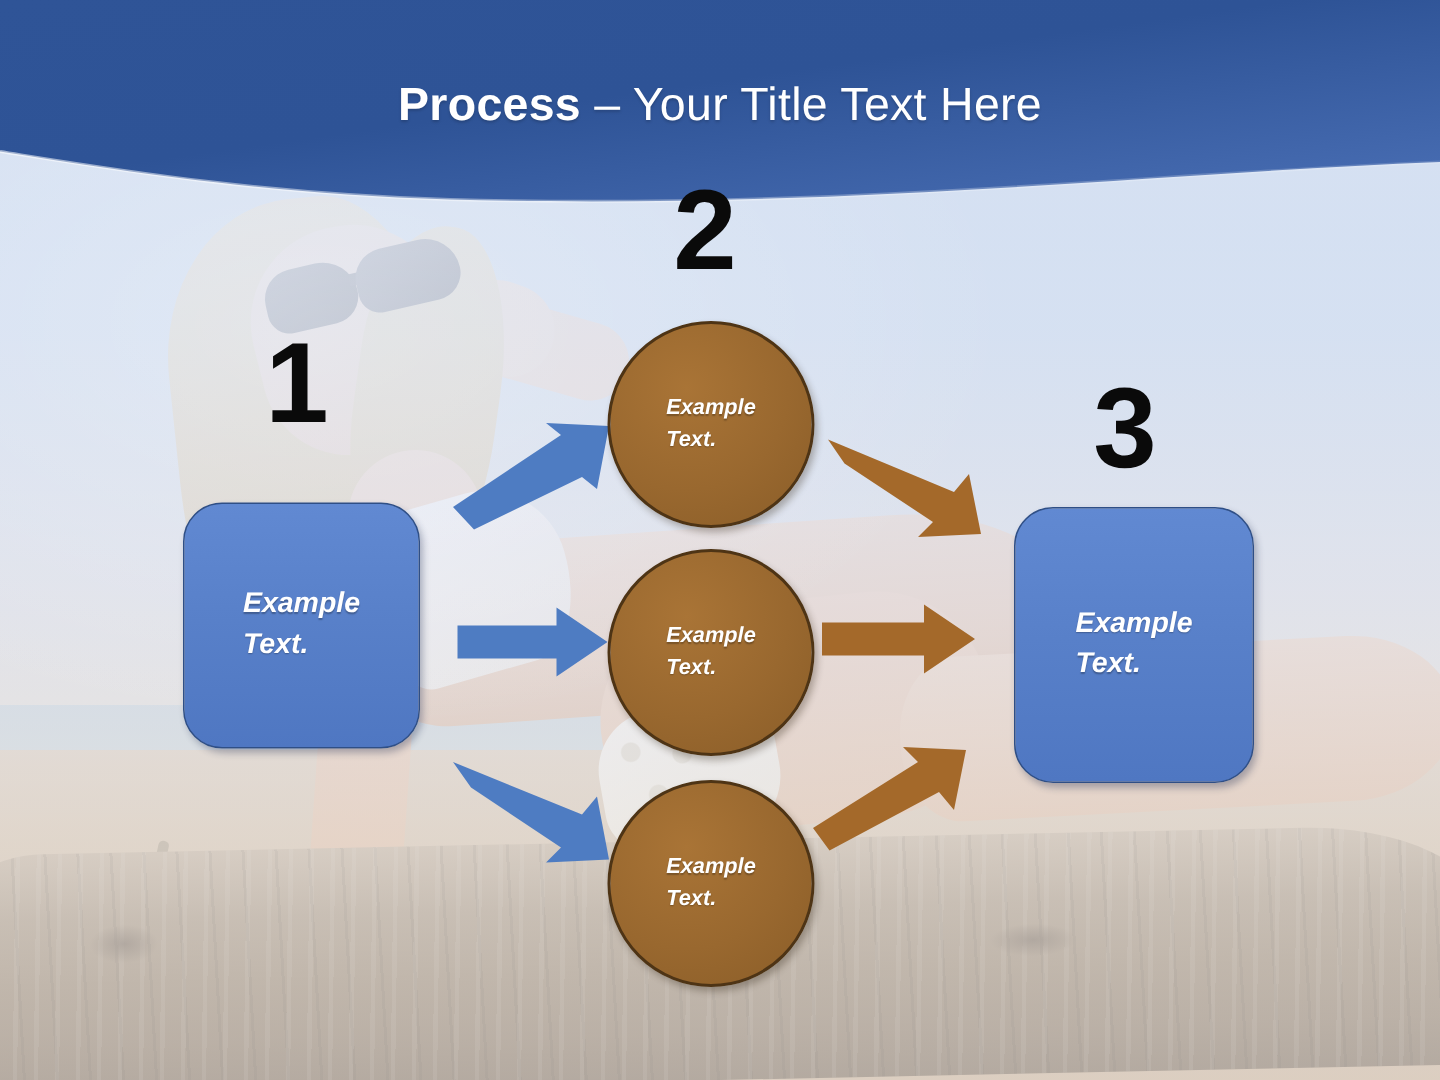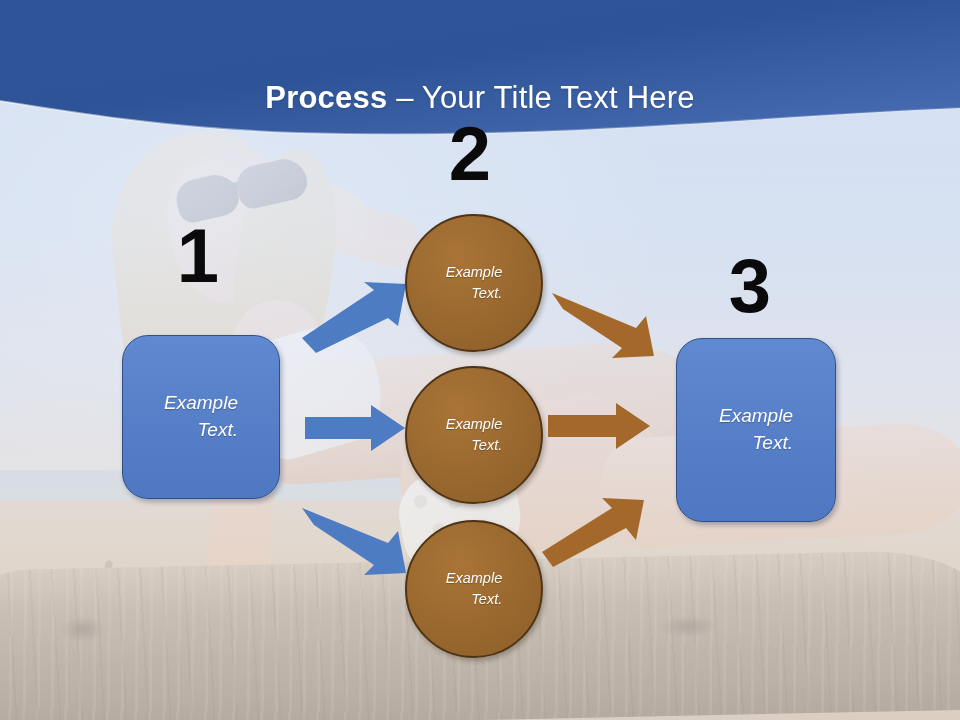--- a/index.html
+++ b/index.html
@@ -170,21 +170,20 @@
   
   .banner{position:absolute;left:0;top:0;width:960px;height:160px;}
   .banner svg{display:block;}
 
   .title{
     position:absolute;left:0;top:52px;width:960px;
     text-align:center;color:#ffffff;
     font-size:31px;letter-spacing:.2px;
     text-shadow:0 1px 2px rgba(0,0,0,.18);
     white-space:nowrap;
-    margin-top:28px;
   }
   .title .b{font-weight:bold;}
   .title .n{font-weight:normal;}
 
   
   .numeral{
     position:absolute;color:#0a0a0a;font-weight:bold;line-height:1;
     font-size:76px;text-align:center;
   }
 
@@ -199,22 +198,22 @@
   }
   .node-circle{
     position:absolute;
     background:radial-gradient(circle at 38% 32%, #a97436 0%, #99682f 55%, #8a5d28 100%);
     border:2.2px solid #4e3415;
     border-radius:50%;
     box-shadow:2px 3px 5px rgba(40,28,10,.30);
     display:flex;align-items:center;justify-content:center;
   }
   .node-label{
-    color:#ffffff;font-style:italic;font-weight:normal;
-    text-align:right;line-height:1.42;
+    color:#ffffff;font-style:italic;font-weight:bold;
+    text-align:left;line-height:1.42;
     text-shadow:0 1px 1px rgba(0,0,0,.28);
     pointer-events:none;
   }
   .box-label{font-size:19px;}
   .circle-label{font-size:14.5px;}
 
   
   .arrow{position:absolute;}
   .arrow svg{display:block;overflow:visible;}
 </style>

